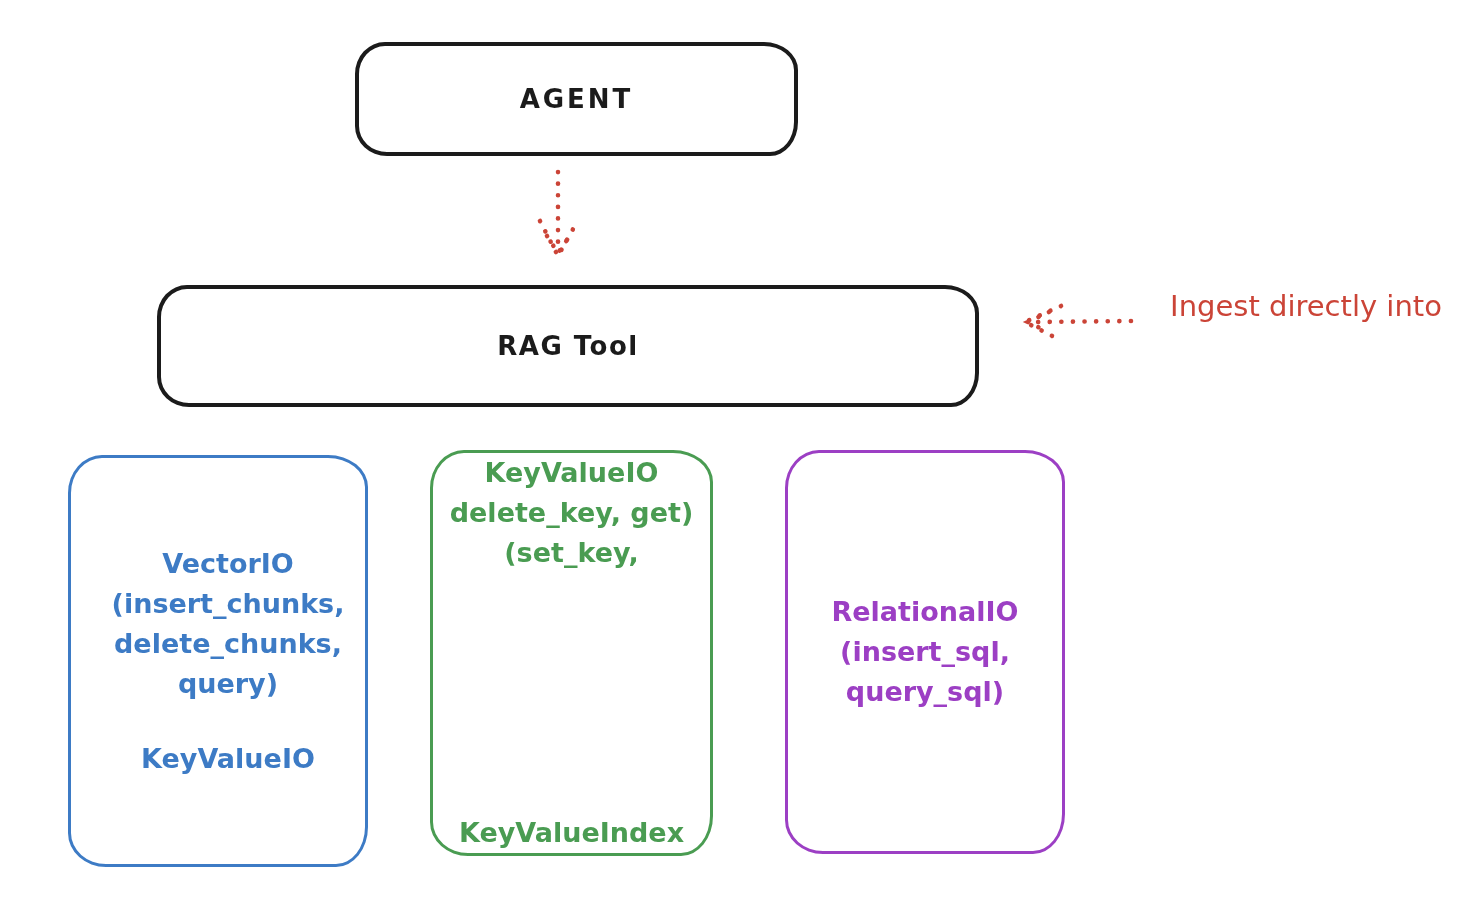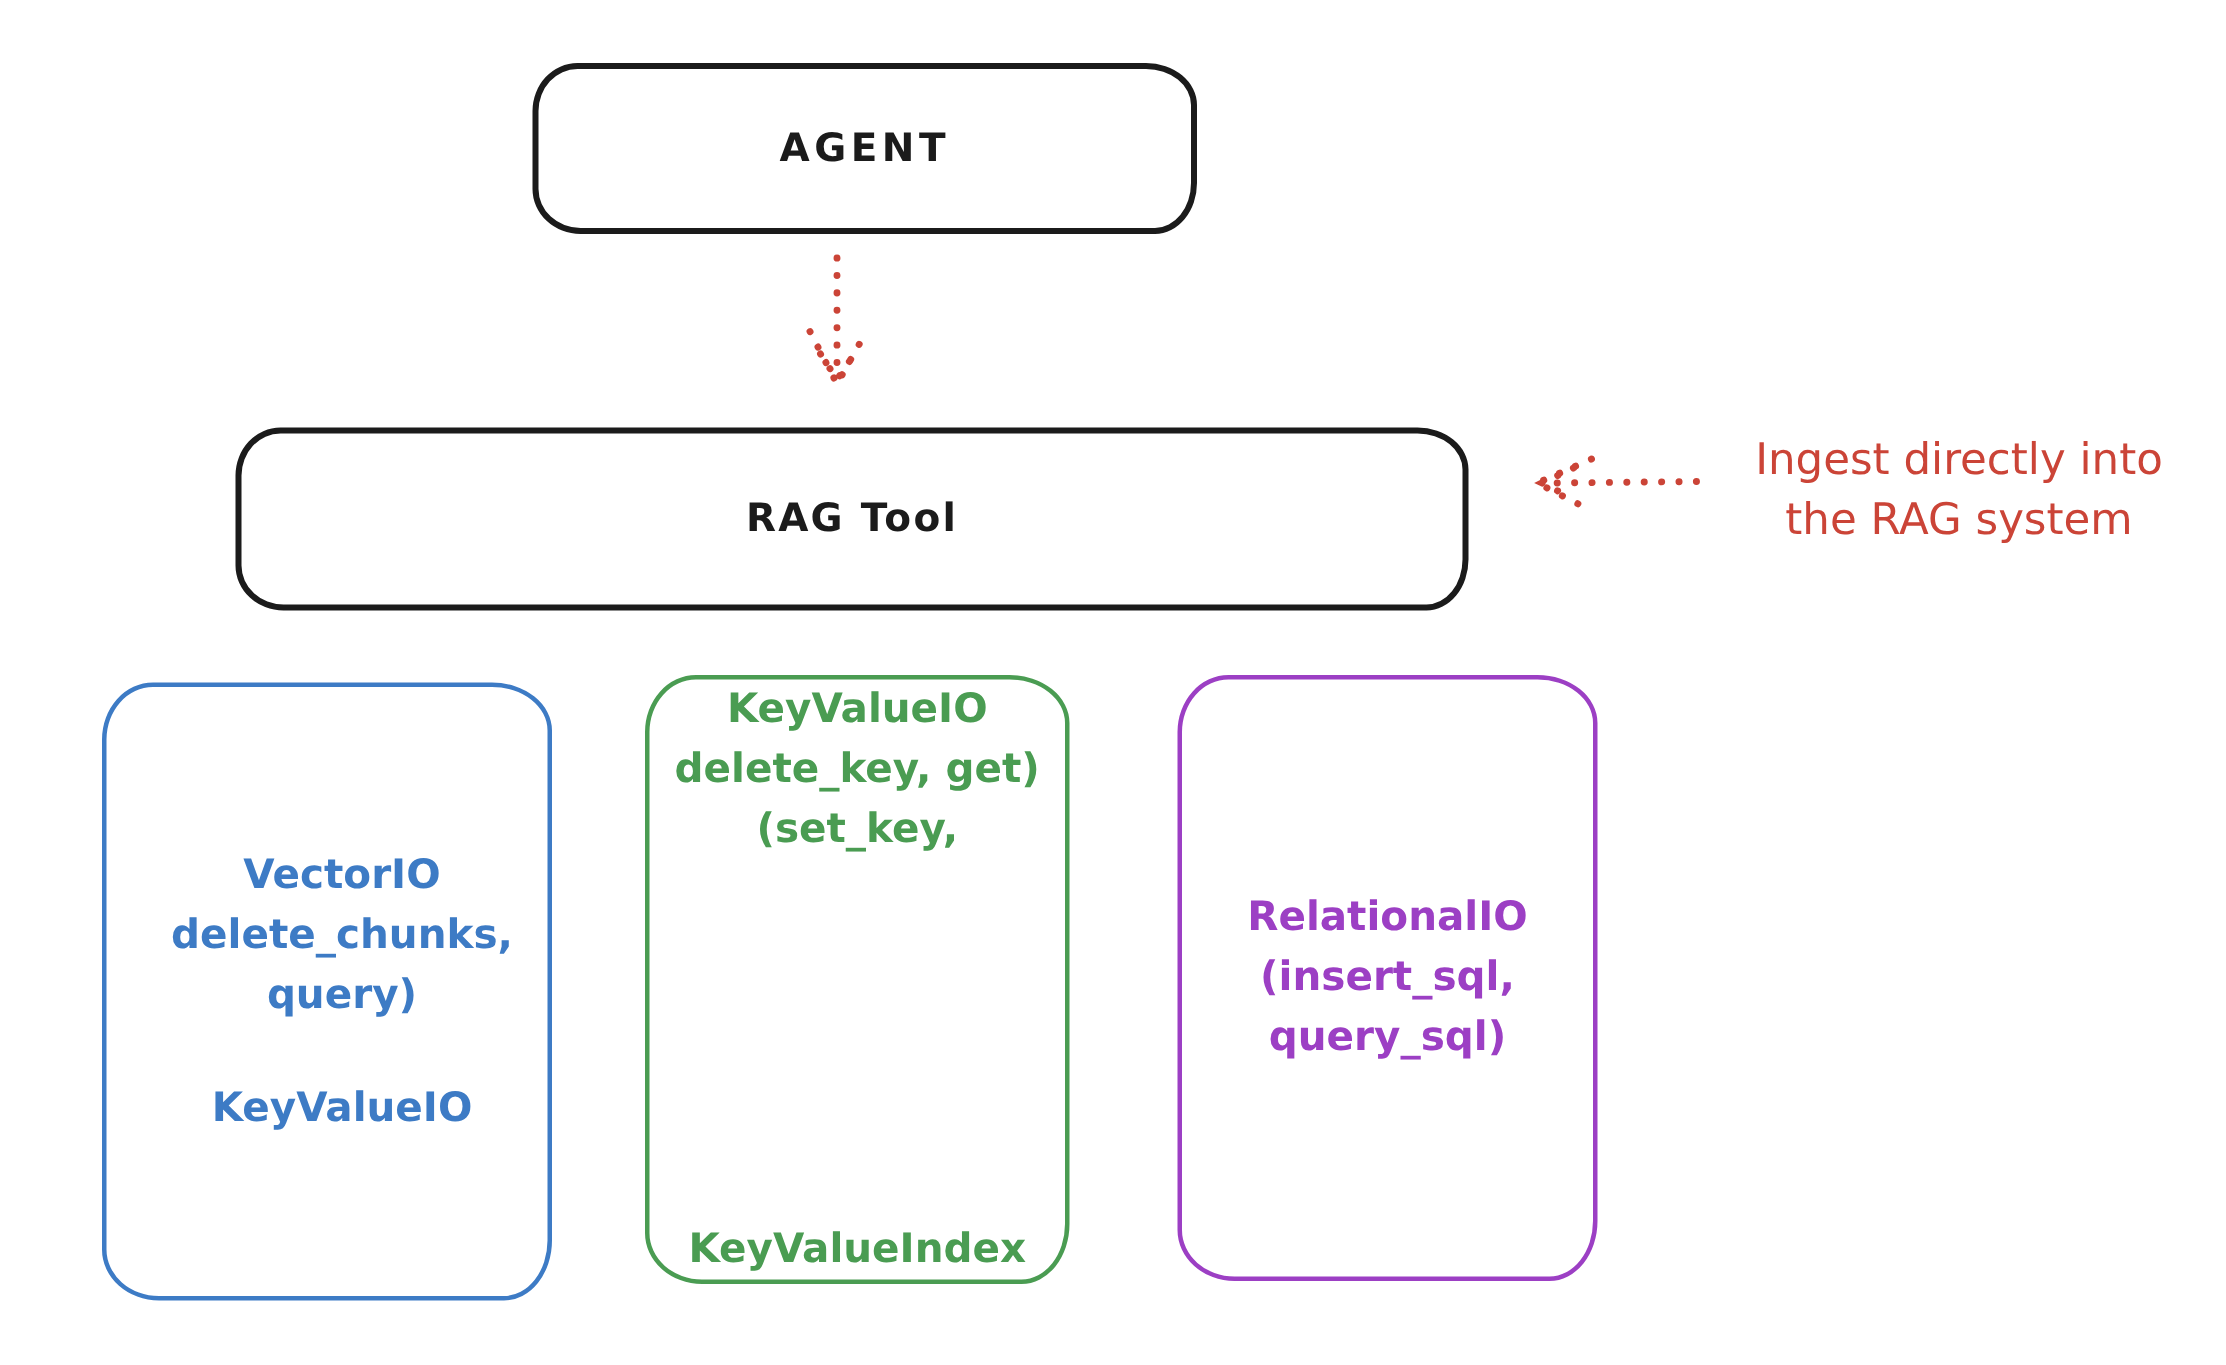--- a/index.html
+++ b/index.html
@@ -117,26 +117,26 @@
 
     <g>
       <path d="M1131 321 L1036 322" stroke="#cb4437"></path>
       <path d="M1061 306 L1025 322 L1060 340" stroke="#cb4437"></path>
       <path d="M1049 312 L1028 322 L1048 332" stroke="#cb4437"></path>
     </g>
   </svg>
 
   <div class="annotation" style="color: rgb(203, 68, 55);">
       <div>Ingest directly into</div>
-      <div>the RAG system</div>
     </div>
 
   <div class="box io-box io-vector" style="border-color: rgb(61, 123, 197); color: rgb(61, 123, 197); padding-left: 20px;">
     <div class="io-lines">
         <div>VectorIO</div>
+        <div>(insert_chunks,</div>
         <div>delete_chunks,</div>
         <div>query)</div>
       </div>
     <div class="io-index">KeyValueIO</div>
   </div>
 
   <div class="box io-box io-keyvalue" style="border-color: rgb(74, 156, 82); color: rgb(74, 156, 82); justify-content: space-between;">
     <div class="io-lines">
         <div>KeyValueIO</div>
         <div>delete_key, get)</div>

